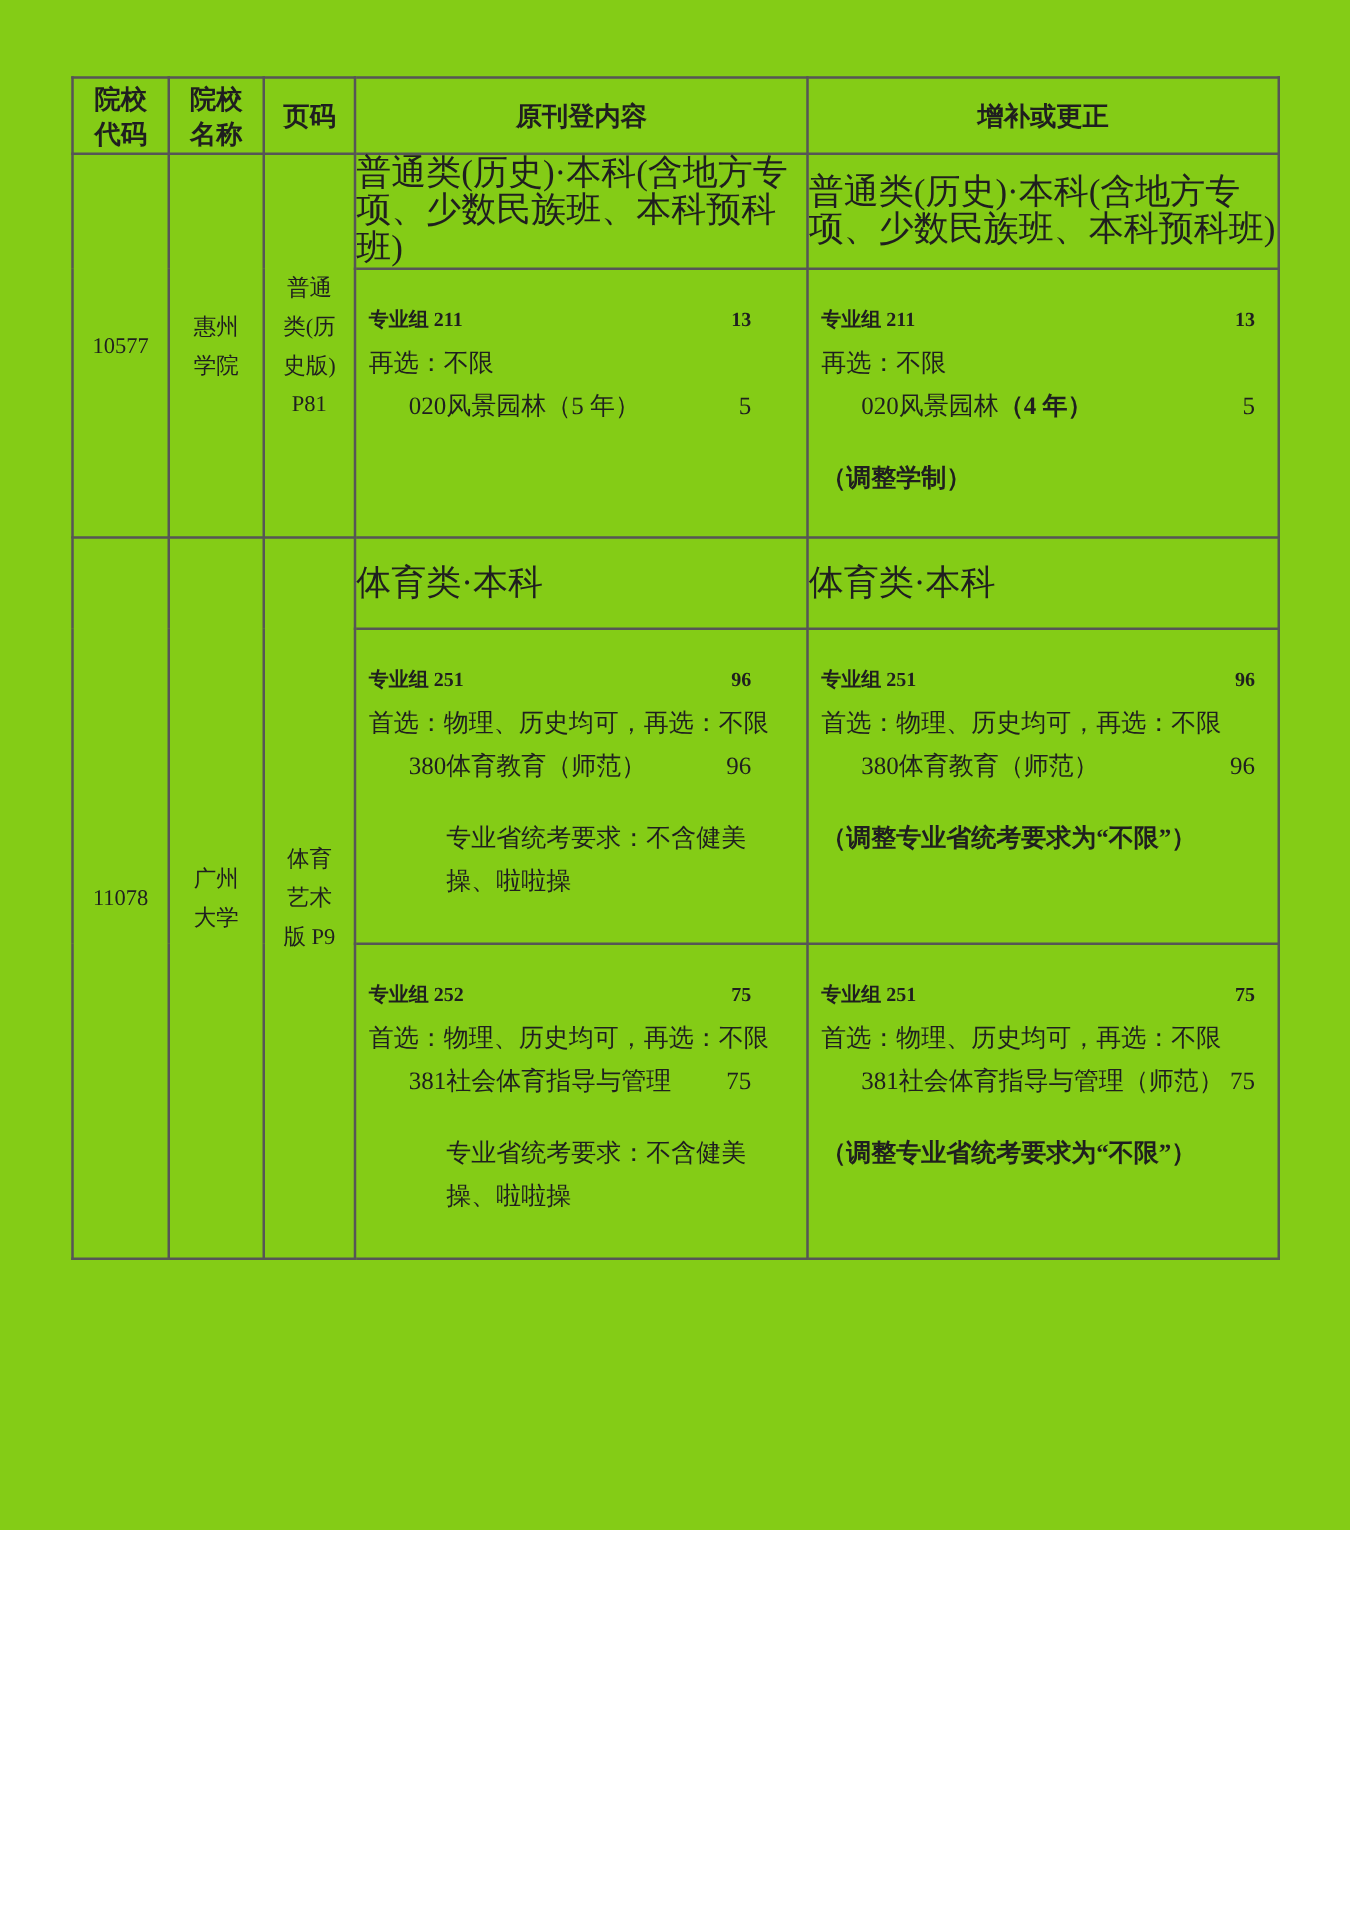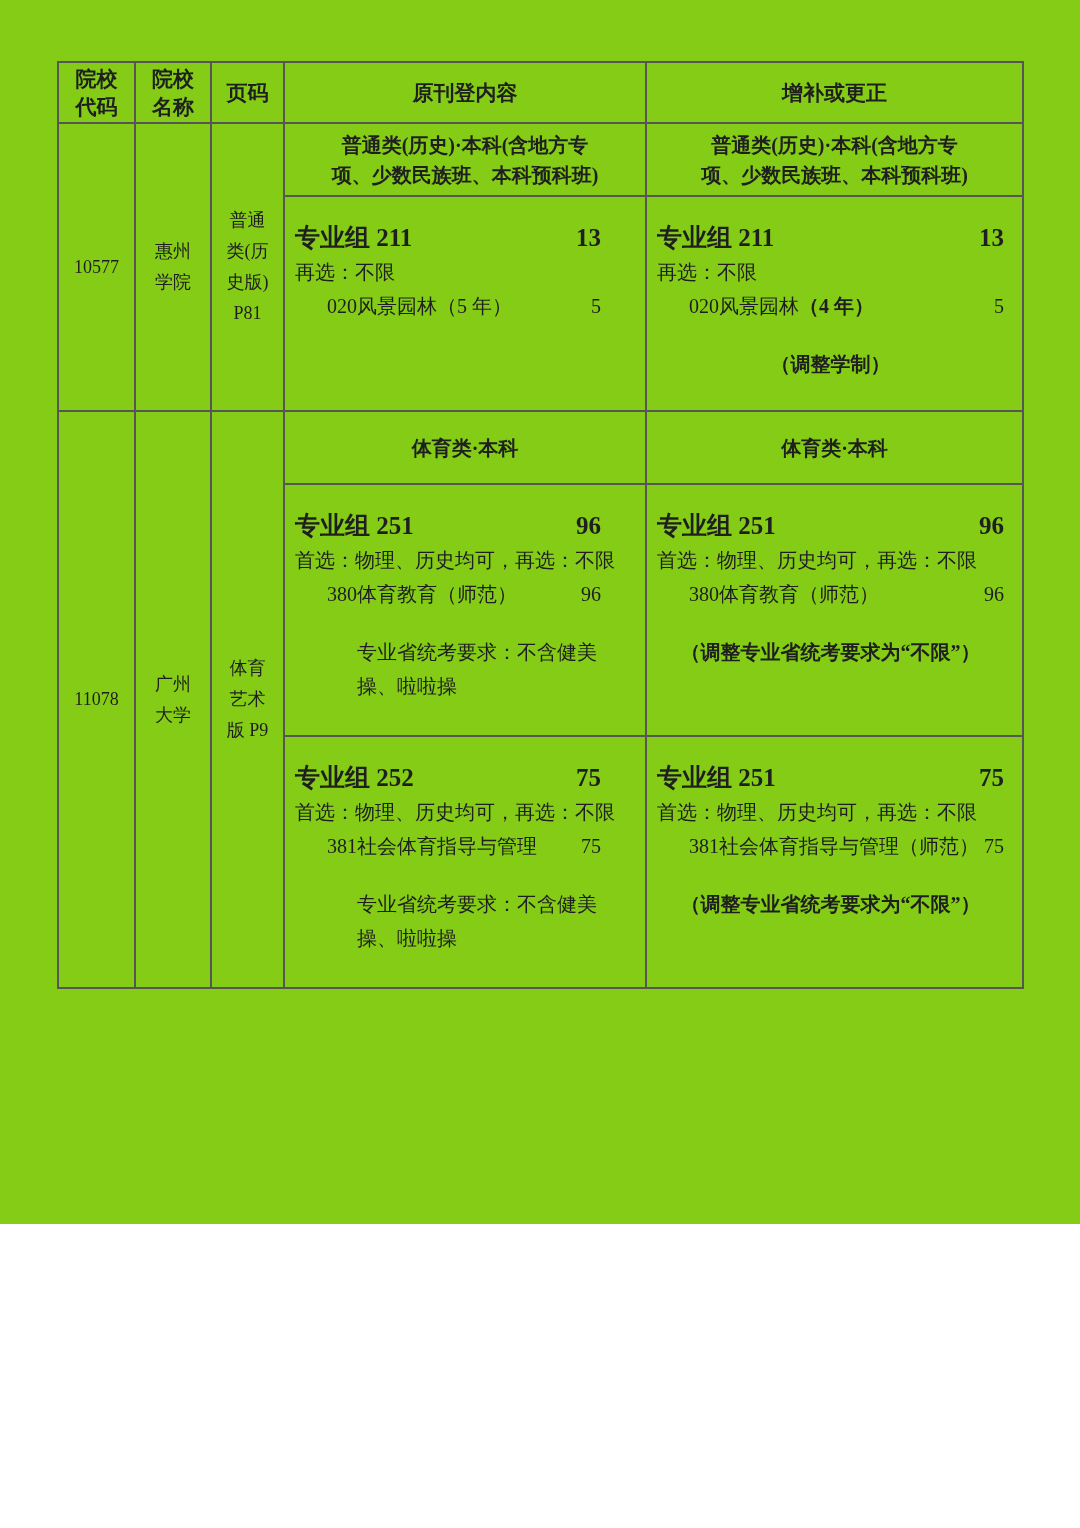--- a/index.html
+++ b/index.html
@@ -25,40 +25,40 @@
     font-size:21px; font-weight:bold;
     text-align:center; vertical-align:middle;
     line-height:28px; white-space:pre-line;
   }
   td.side {
     text-align:center; vertical-align:middle;
     font-size:18px; line-height:31px;
     white-space:pre-line;
   }
   td.cat {
-    text-align:center; vertical-align:middle;
-    font-weight:bold; font-size:20px; line-height:30px;
+    text-align:left; vertical-align:middle;
+    font-weight:normal; font-size:28px; line-height:30px;
     white-space:pre-line;
   }
   td.cell-body {
     vertical-align:top;
     font-size:20px; line-height:34px;
     padding:24px 18px 8px 10px;
   }
-  .grp {display:flex; font-weight:bold; font-size:25px;}
+  .grp {display:flex; font-weight:bold; font-size:16px;}
   .grp-val {margin-left:auto;}
   .sel {white-space:nowrap;font-family:Liberation Serif, serif;}
   .major {display:flex;}
   .mcode {width:62px; flex:none;text-align:right;}
   .mname {flex:none;}
   .mname .mbold {font-weight:bold;}
   .mcount {margin-left:auto;}
   td.orig .grp-val, td.orig .mcount {margin-right:26px;}
   .req {margin-left:62px; white-space:pre-line;margin-top:24px;}
-  .note {text-align:center; font-weight:bold; font-size:20px; margin-top:24px; min-height:0;}
+  .note {text-align:left; font-weight:bold; font-size:20px; margin-top:24px; min-height:0;}
   .footer-page {
     position:absolute; left:0; right:0; top:1432px;
     text-align:center; font-size:19px; color:#1f1f1f;
   }
 </style>
 </head>
 <body>
 
 <div class="page">
 

